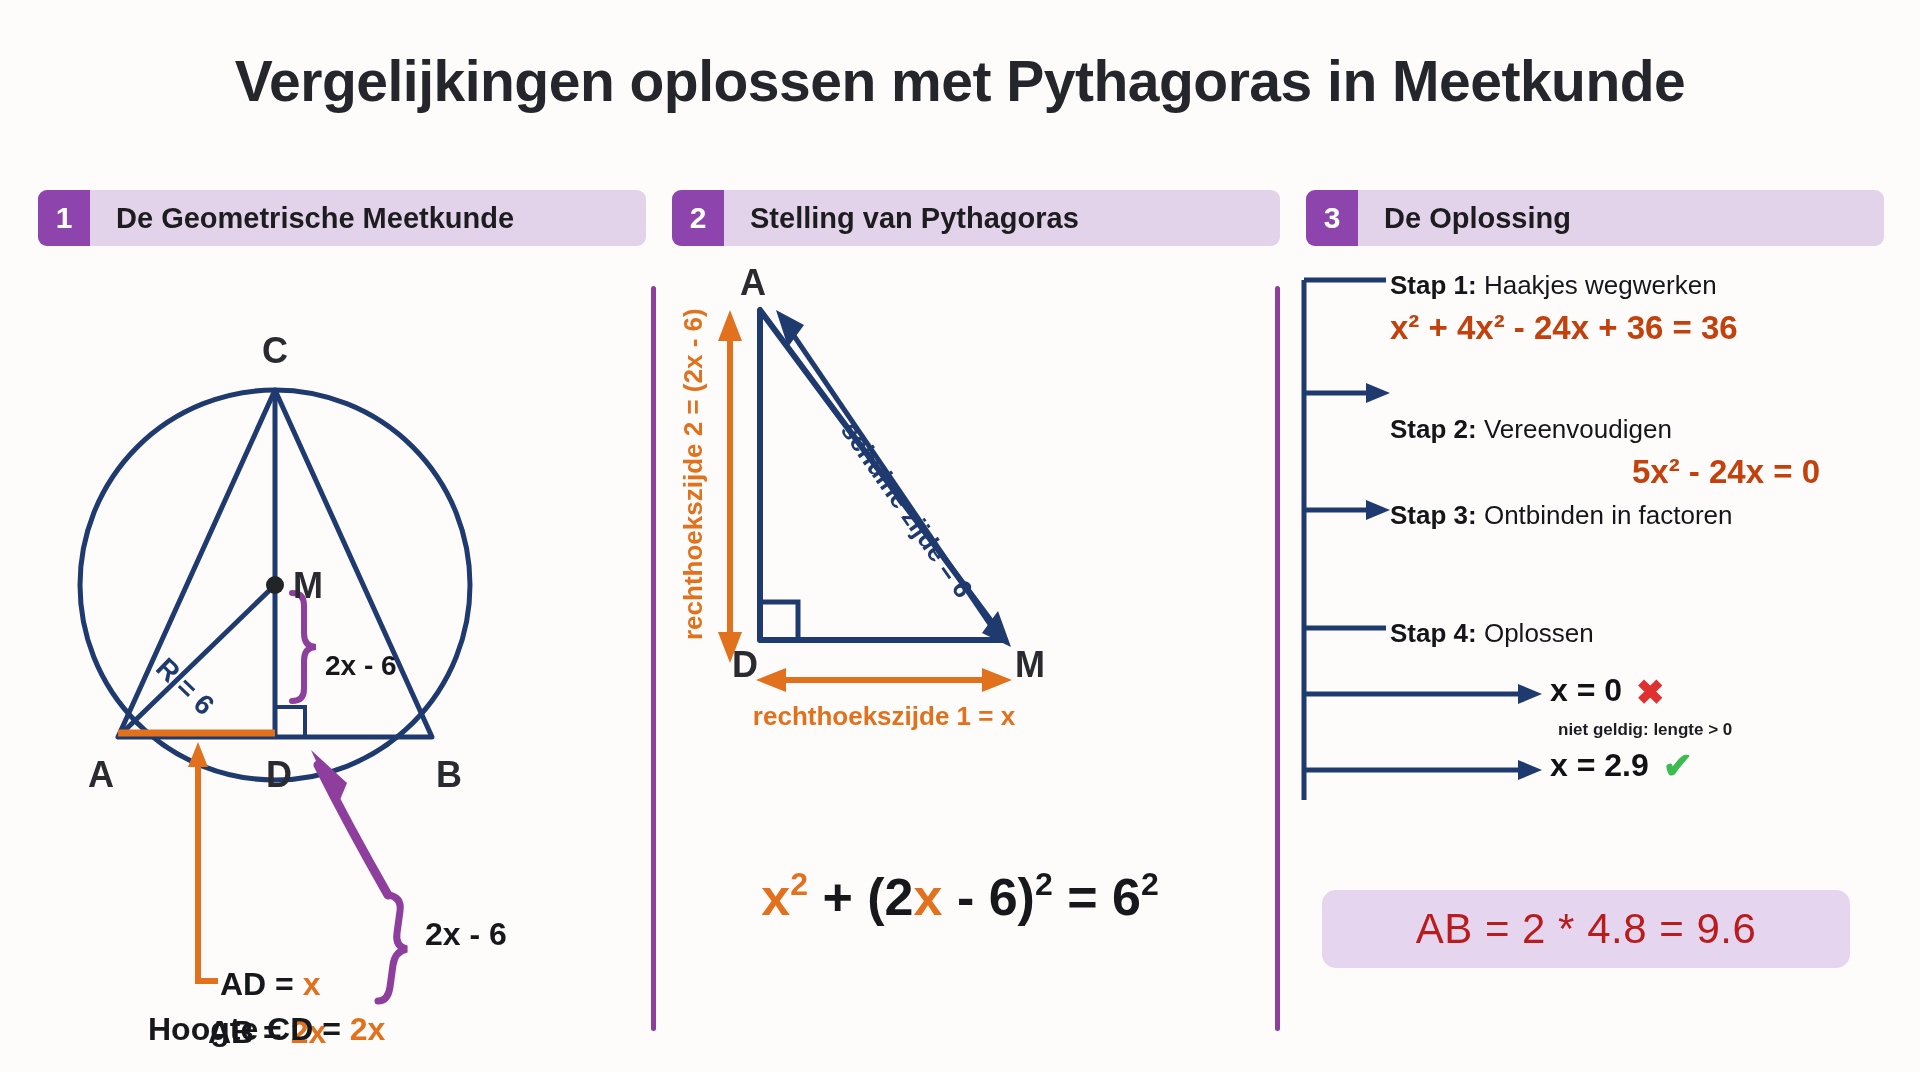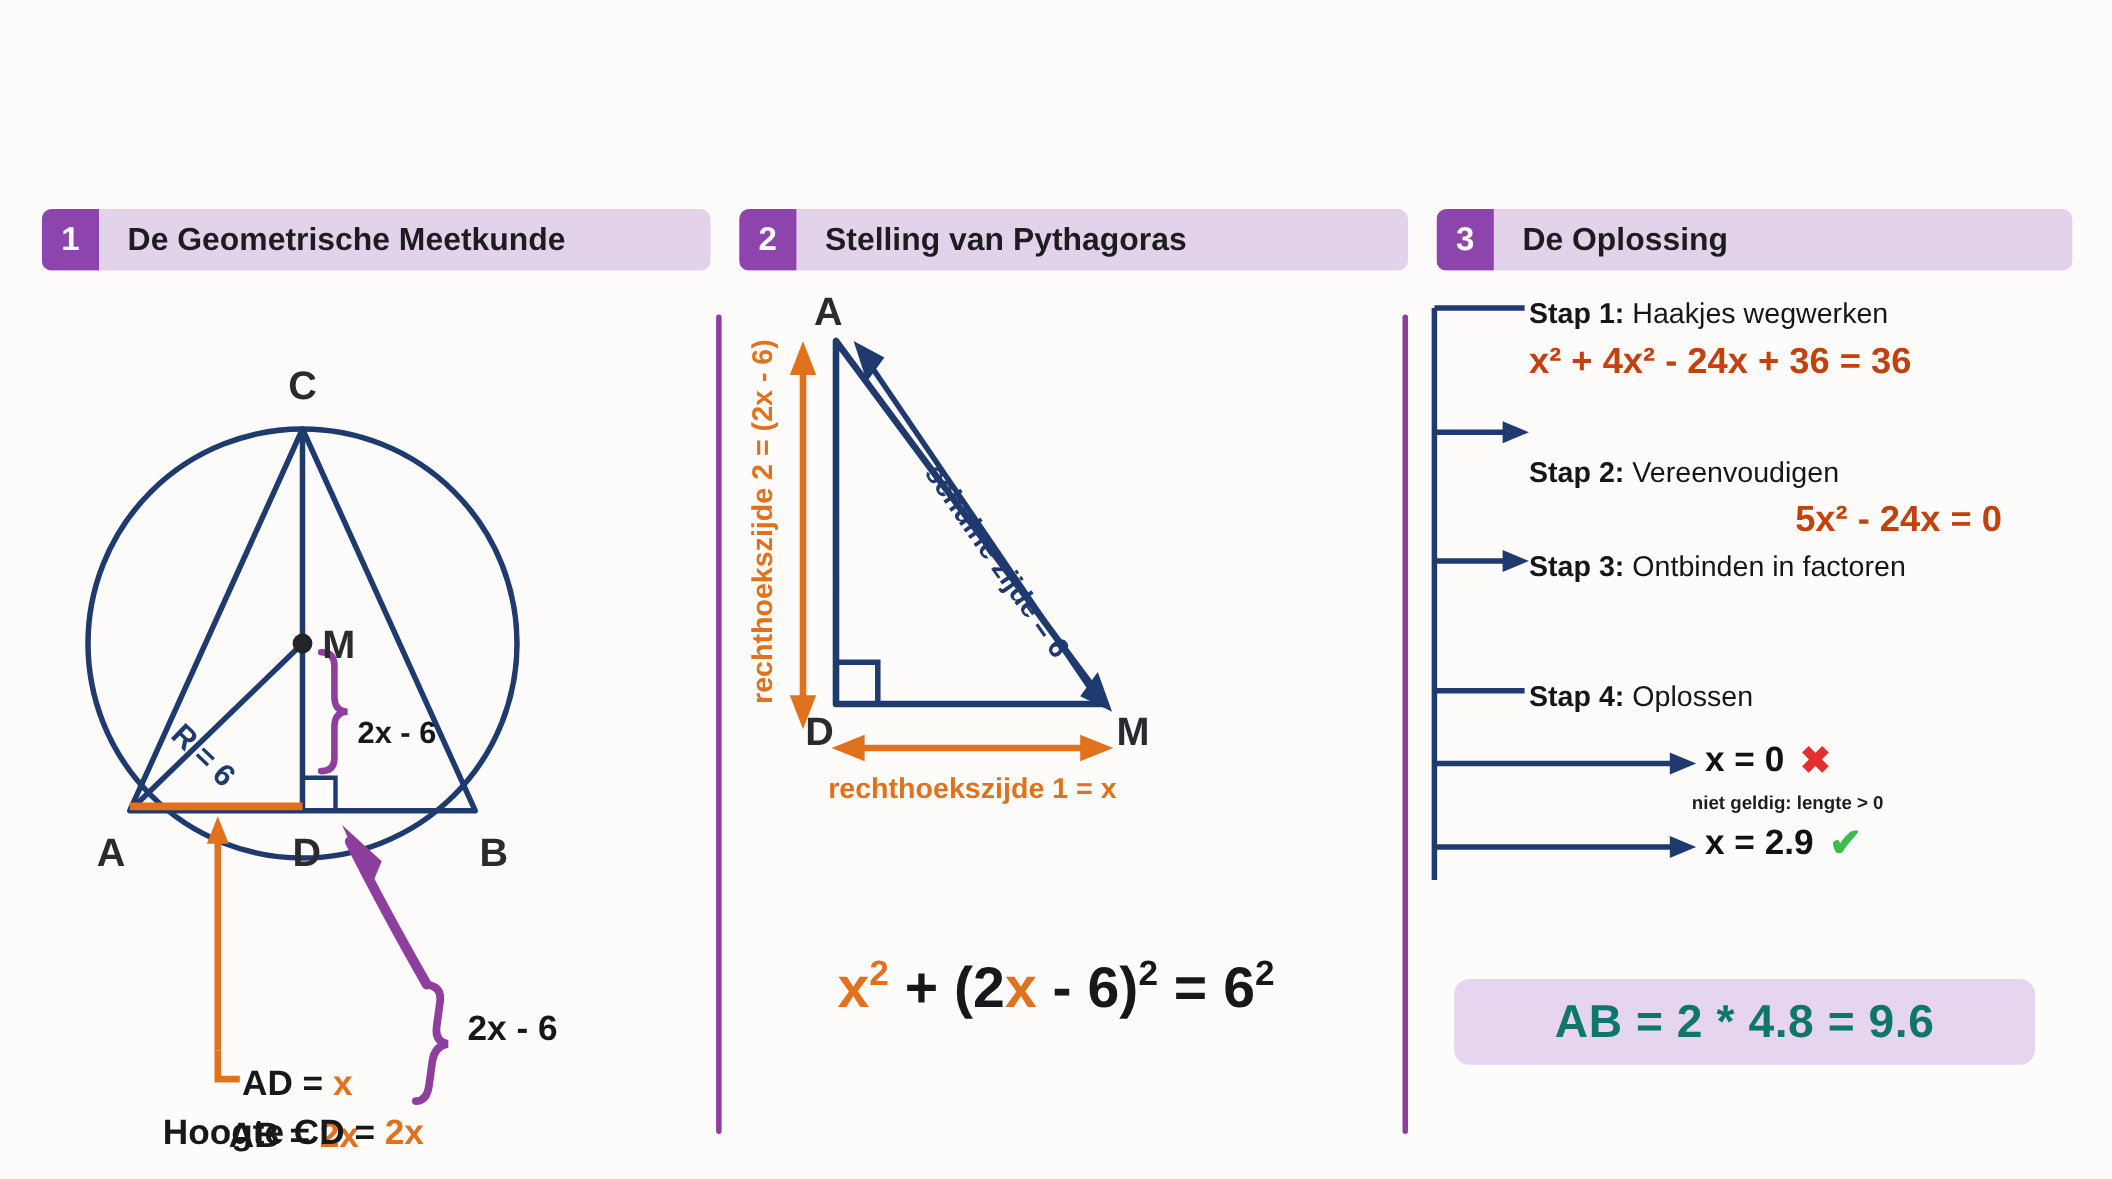--- a/index.html
+++ b/index.html
@@ -124,21 +124,21 @@
     color: #111216;
     white-space: nowrap;
     display: flex;
     align-items: flex-end;
     gap: 14px;
   }
   #solution-invalid { top: 402px; }
   #solution-valid   { top: 477px; }
   #solution-note {
     position: absolute;
-    left: 248px; top: 450px;
+    left: 268px; top: 450px;
     font-size: 17px;
     font-weight: 700;
     color: #1c1d21;
     white-space: nowrap;
   }
   .mark-x {
     color: #e03030; font-size: 34px; font-weight: 700; line-height: 1;
   }
   .mark-check {
     color: #3cbb4e; font-size: 36px; font-weight: 700; line-height: 1;
@@ -147,22 +147,22 @@
   #final-answer {
     position: absolute;
     left: 32px; top: 620px;
     width: 528px; height: 78px;
     background: #e6d5ef;
     border-radius: 14px;
     display: flex;
     align-items: center;
     justify-content: center;
     font-size: 42px;
-    font-weight: 700;
-    color: #0f766e;
+    font-weight: 400;
+    color: #b91c1c;
     letter-spacing: 0.5px;
   }
 
   
   .geo-label {
     font-family: "Liberation Sans", sans-serif;
     font-weight: 700;
     fill: #2a2b30;
   }
   .orange-txt {
@@ -179,20 +179,21 @@
     font-family: "Liberation Sans", sans-serif;
     font-weight: 700;
     fill: #17181c;
   }
 </style>
 </head>
 <body>
 
 <div class="page">
 
+  <div id="main-title">Vergelijkingen oplossen met Pythagoras in Meetkunde</div>
 
   <div class="col-header" id="header-1">
     <div class="num">1</div>
     <div class="htxt">De Geometrische Meetkunde</div>
   </div>
   <div class="col-header" id="header-2">
     <div class="num">2</div>
     <div class="htxt">Stelling van Pythagoras</div>
   </div>
   <div class="col-header" id="header-3">

